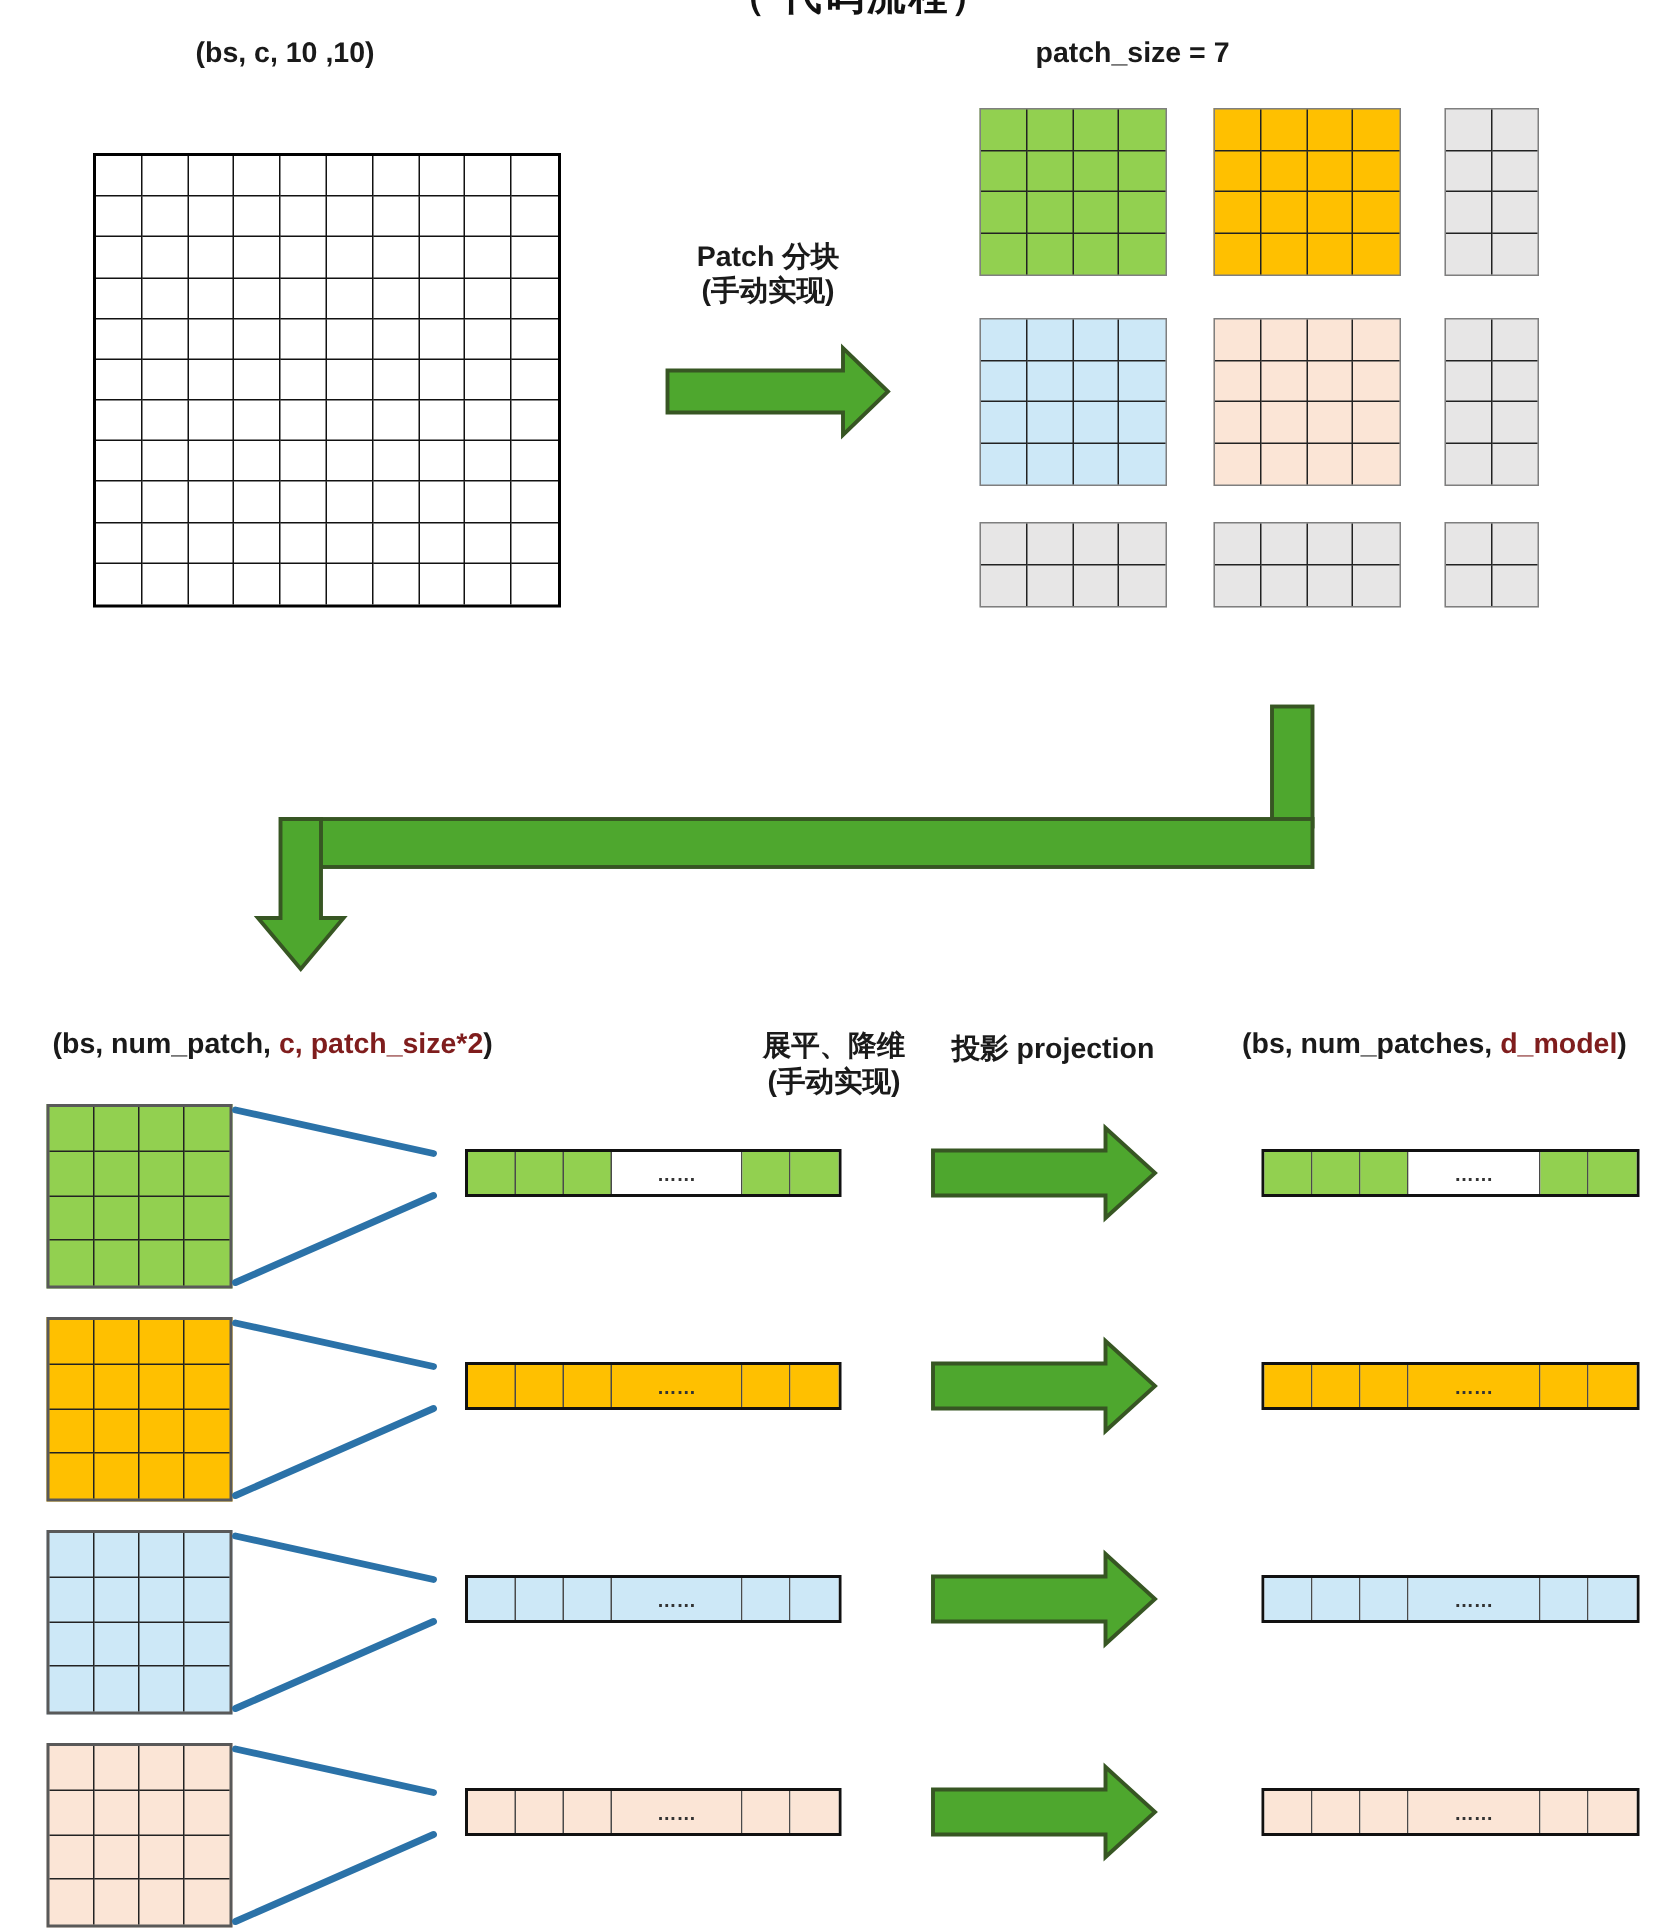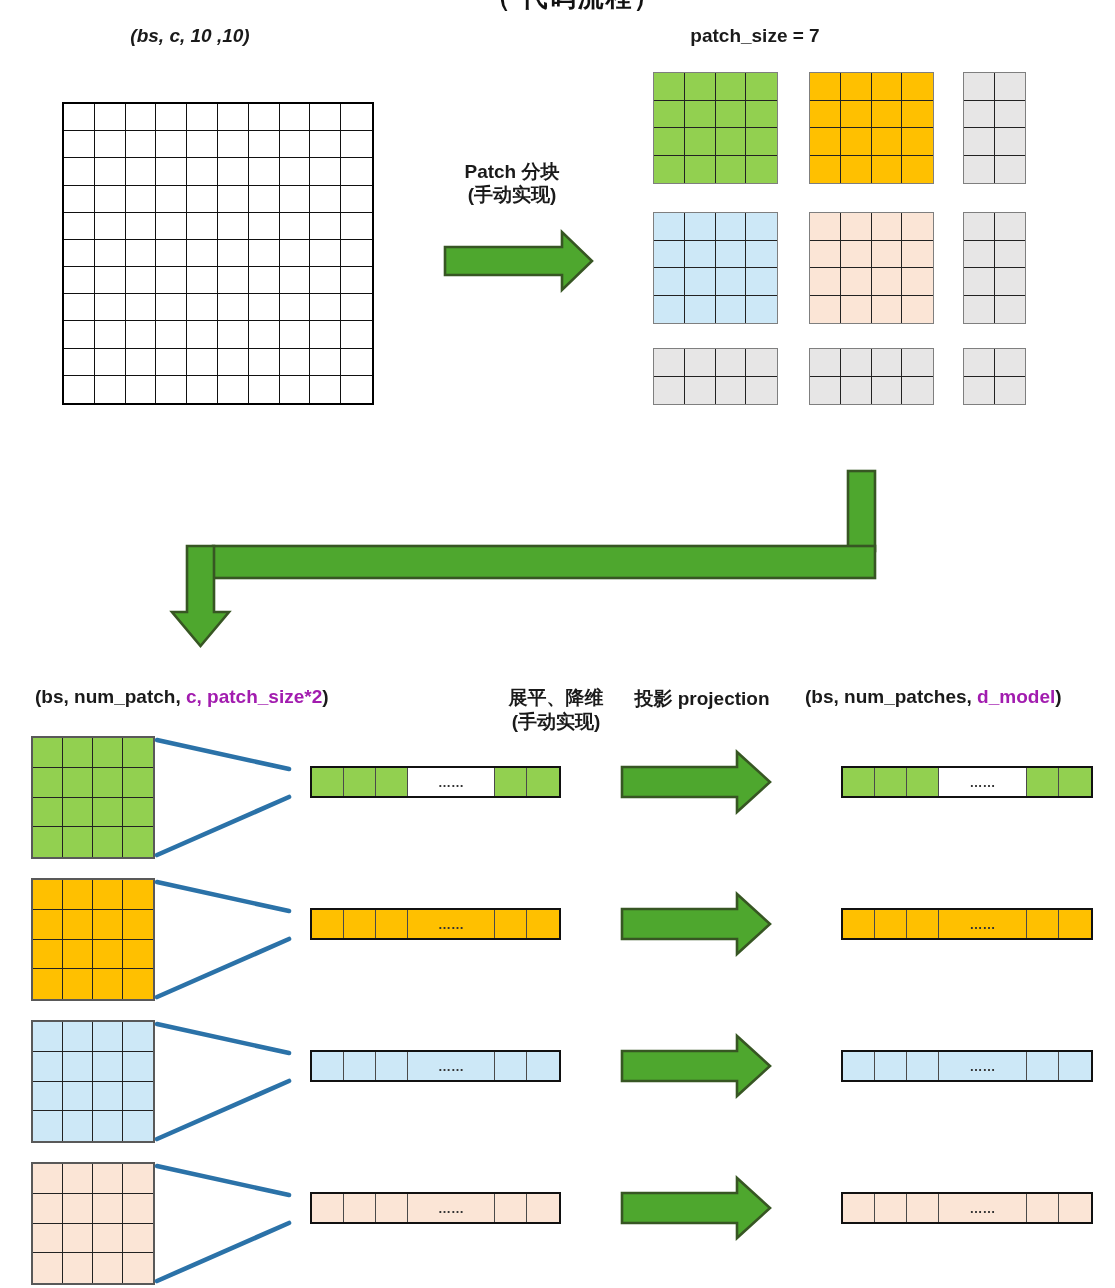--- a/index.html
+++ b/index.html
@@ -1,20 +1,20 @@
 <!DOCTYPE html>
 <html><head>
 <meta charset="utf-8">
 <style>
   html,body{margin:0;padding:0;background:#fff;}
   #canvas{position:relative;width:1115px;height:1288px;background:#fff;overflow:hidden;
           font-family:"Liberation Sans","DejaVu Sans",sans-serif;}
   .abs{position:absolute;}
   .lbl{font-weight:bold;font-size:19px;color:#1a1a1a;white-space:nowrap;}
-  .lbl .red{color:#a21caf;}
+  .lbl .red{color:#7f1d1d;}
   .center{text-align:center;}
   .clipbox{overflow:hidden;}
   #title-clip{left:408px;top:0;width:330px;height:11px;text-align:center;}
   #title-clip span{position:relative;top:-20px;display:block;font-size:26px;font-weight:bold;color:#111;
                    letter-spacing:2px;}
   
   .mat{display:grid;box-sizing:border-box;}
   .mat .c{box-sizing:border-box;border-right:1.4px solid #222;border-bottom:1.4px solid #222;}
   .mat .c.lastcol{border-right:none;}
   .mat .c.lastrow{border-bottom:none;}
@@ -34,21 +34,21 @@
 </style>
 </head>
 <body>
 
 <div id="canvas">
 
   <div class="abs clipbox" id="title-clip">
     <span>（ 代码流程）</span>
   </div>
 
-  <div class="abs lbl center" style="left:60px;top:25px;width:260px;font-style:italic;">(bs, c, 10 ,10)</div>
+  <div class="abs lbl center" style="left:60px;top:25px;width:260px;">(bs, c, 10 ,10)</div>
 
   <div class="abs mat" id="big-grid" style="grid-template-rows: repeat(11, 1fr); grid-template-columns: repeat(10, 1fr);">
       <div class="c"></div>
       <div class="c"></div>
       <div class="c"></div>
       <div class="c"></div>
       <div class="c"></div>
       <div class="c"></div>
       <div class="c"></div>
       <div class="c"></div>
@@ -288,21 +288,21 @@
     <span>(bs, num_patch, </span><span class="red">c, patch_size*2</span><span>)</span>
   </div>
 
   <div class="abs lbl center" style="left:478px;top:686px;width:156px;line-height:24px;">
     <span style="display:block">展平、降维</span>
     <span style="display:block">(手动实现)</span>
   </div>
 
   <div class="abs lbl center" style="left:612px;top:686px;width:180px;">投影 projection</div>
 
-  <div class="abs lbl" style="left:805px;top:686px;">
+  <div class="abs lbl" style="left:828px;top:686px;">
     <span>(bs, num_patches, </span><span class="red">d_model</span><span>)</span>
   </div>
 
   <div class="abs" id="rows" style="left:0;top:0;">
       <div class="abs mat rowmat" style="left: 31px; top: 736px; width: 124px; height: 123px; grid-template-rows: repeat(4, 1fr); grid-template-columns: repeat(4, 1fr); background: rgb(146, 208, 80);">
         <div class="c"></div>
         <div class="c"></div>
         <div class="c"></div>
         <div class="c lastcol"></div>
         <div class="c"></div>

